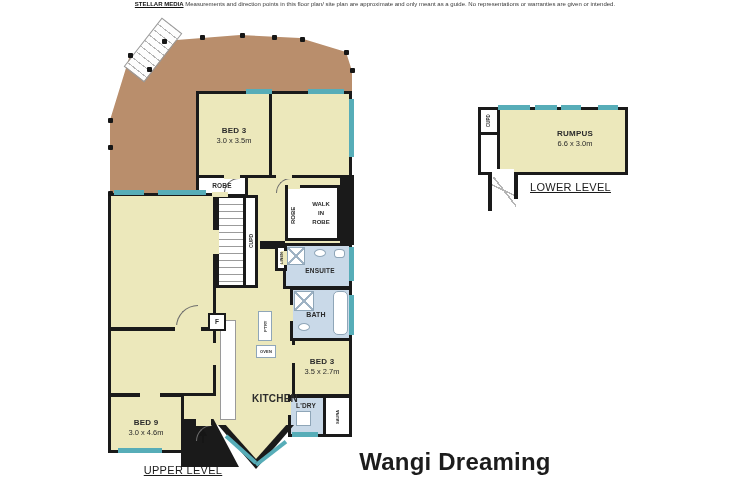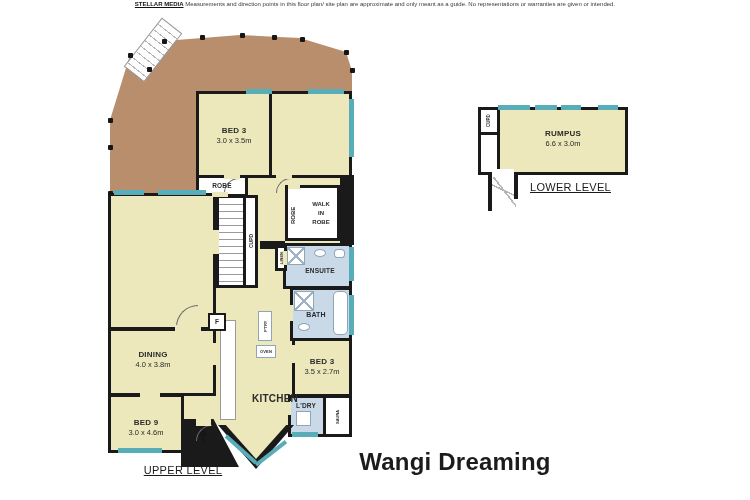--- a/index.html
+++ b/index.html
@@ -166,24 +166,20 @@
   </div>
   <div class="abs lbl small-lbl" style="left:96px;top:152px;width:52px;height:18px;">ROBE</div>
   <div class="abs vert" style="left:144px;top:196px;width:13px;height:40px;">CUPD</div>
   <div class="abs vert" style="left:188px;top:172px;width:10px;height:36px;font-size:6px;">ROBE</div>
   <div class="abs lbl wir-lbl" style="left:203px;top:166px;width:36px;height:44px;">WALK
 IN
 ROBE</div>
   <div class="abs vert" style="left:176px;top:221px;width:10px;height:24px;font-size:4px;">LINEN</div>
   <div class="abs lbl small-lbl" style="left:192px;top:240px;width:56px;height:12px;">ENSUITE</div>
   <div class="abs lbl small-lbl" style="left:196px;top:284px;width:40px;height:12px;font-size:7px;">BATH</div>
-  <div class="abs lbl" style="left:8px;top:324px;width:90px;height:22px;">
-    <span class="rname">DINING</span>
-    <span class="rdims">4.0 x 3.8m</span>
-  </div>
   <div class="abs lbl" style="left:8px;top:392px;width:76px;height:22px;">
     <span class="rname">BED 9</span>
     <span class="rdims">3.0 x 4.6m</span>
   </div>
   <div class="abs lbl" style="left:192px;top:331px;width:60px;height:22px;">
     <span class="rname">BED 3</span>
     <span class="rdims">3.5 x 2.7m</span>
   </div>
   <div class="abs lbl" style="left:124px;top:368px;width:60px;height:12px;">
     <span class="rname" style="font-size:10px;padding-left:42px;">KITCHEN</span>
@@ -204,21 +200,21 @@
   <div class="abs wallblock" style="left:20px;top:78px;width:4px;height:38px;"></div>
   <div class="abs wallblock" style="left:46px;top:78px;width:4px;height:26px;"></div>
   <div class="abs gap" style="left:24px;top:74px;width:22px;height:8px;background:#ffffff;"></div>
 
   <div class="abs win" style="left:30px;top:10px;width:32px;height:5px;"></div>
   <div class="abs win" style="left:67px;top:10px;width:22px;height:5px;"></div>
   <div class="abs win" style="left:93px;top:10px;width:20px;height:5px;"></div>
   <div class="abs win" style="left:130px;top:10px;width:20px;height:5px;"></div>
 
   <div class="abs vert" style="left:12px;top:14px;width:16px;height:24px;font-size:4.5px;">CUPD</div>
-  <div class="abs lbl" style="left:40px;top:32px;width:110px;height:24px;">
+  <div class="abs lbl" style="left:52px;top:32px;width:110px;height:24px;">
     <span class="rname">RUMPUS</span>
     <span class="rdims">6.6 x 3.0m</span>
   </div>
   <div class="abs level-caption" style="left:45px;top:86px;width:115px;">LOWER LEVEL</div>
 </div>
 
 <div id="upper-caption" class="abs level-caption">UPPER LEVEL</div>
 <div id="title" class="abs">Wangi Dreaming</div>
 
 </body></html>

